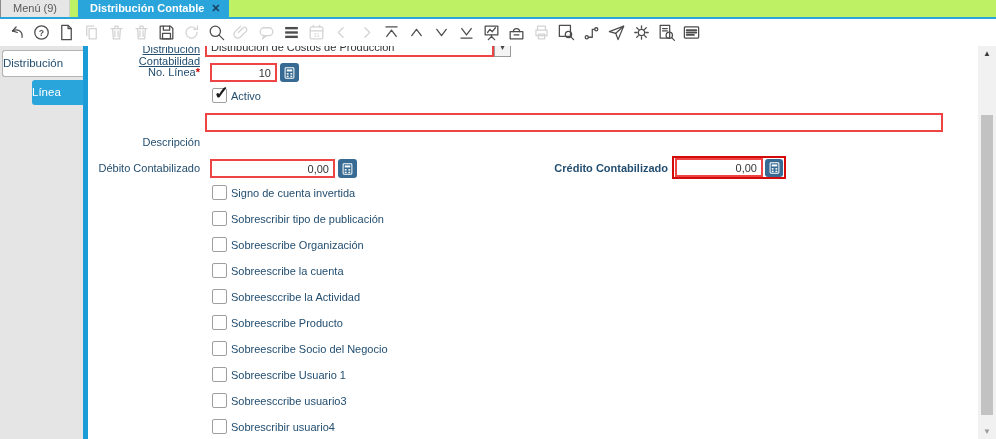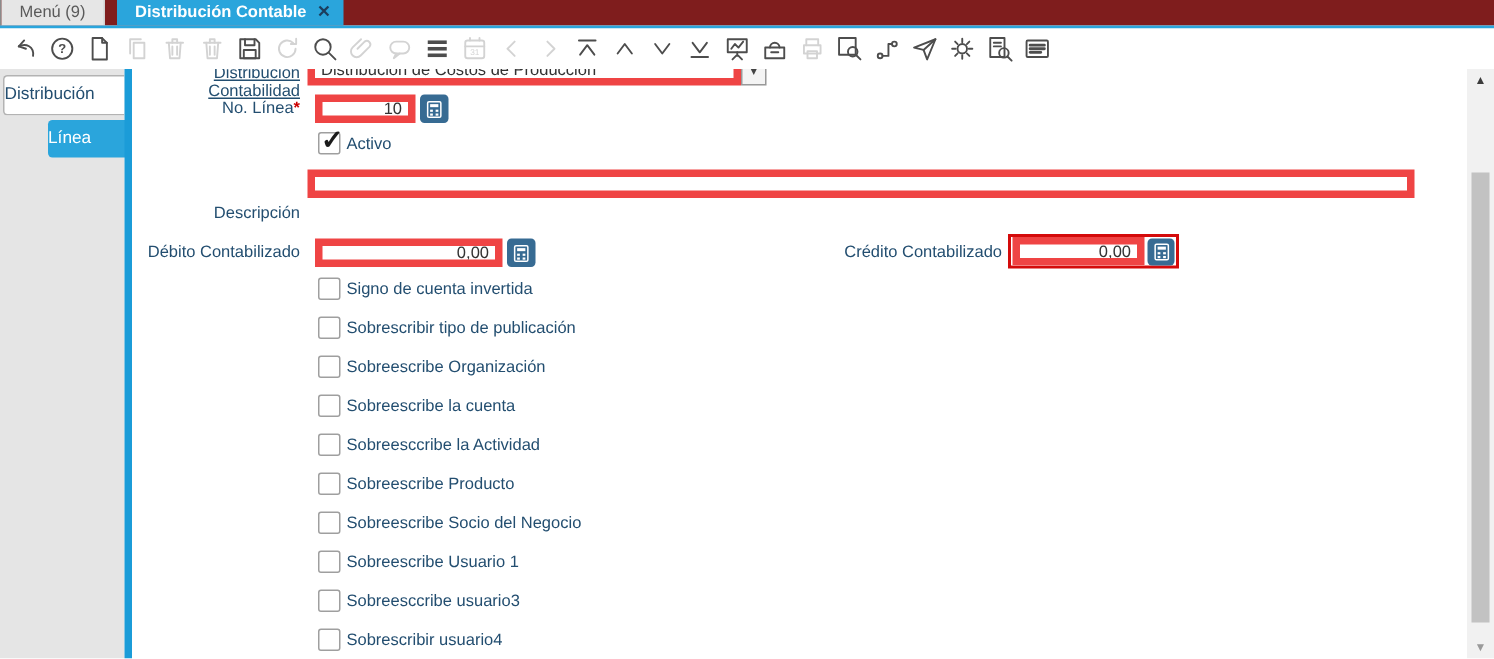--- a/index.html
+++ b/index.html
@@ -1,21 +1,21 @@
 <!DOCTYPE html>
 <html><head>
 <meta charset="utf-8">
 <style>
   * { margin:0; padding:0; box-sizing:border-box; }
   html,body { width:996px; height:439px; overflow:hidden; background:#fff;
     font-family:"Liberation Sans", sans-serif; font-size:11px; }
   #app { position:relative; width:996px; height:439px; }
 
   
-  #tabbar { position:absolute; left:0; top:0; right:0; height:17px; background:#7f1d1d;
+  #tabbar { position:absolute; left:0; top:0; right:0; height:17px; background:#bef264;
     border-left:1px solid #8a8a8a; display:flex; align-items:stretch; }
   .tab-menu { padding:0 12px; line-height:17px; color:#5a5a5a; background:#e6e6e6;
     border-right:1px solid #d2d2d2; }
   .tab-active { padding:0 8px 0 12px; line-height:17px; color:#fff; font-weight:bold;
     display:flex; align-items:center; gap:7px; margin-left:8px; }
   .tab-close { color:#1c3d5c; font-weight:bold; font-size:11px; cursor:pointer; }
   #tab-underline { position:absolute; left:0; top:17px; right:0; height:2px; }
 
   
   #toolbar { position:absolute; left:0; top:19px; right:0; height:27px; background:#fff;
@@ -34,21 +34,21 @@
     background:#fff; border:1px solid #b3b3b3; border-right:none; font-size:11.5px; }
   .side-tab.active { margin:3px 0 0 12px; width:71px; height:25px; line-height:25px;
     color:#fff; font-size:11.5px; box-shadow:inset -3px 0 0 rgba(0,0,0,0.12); }
 
   
   #content { position:absolute; left:88px; top:46px; right:18px; bottom:0; background:#fff;
     overflow:hidden; }
   .frow { position:absolute; left:0; right:0; height:22px; }
   .flabel { position:absolute; left:0; width:112px; text-align:right; top:4px; }
   .req { color:#cc0000; font-weight:bold; }
-  .tinput { position:absolute; height:19px; border:5px solid #ef4444; background:#fff;
+  .tinput { position:absolute; height:19px; border:2px solid #ef4444; background:#fff;
     font-family:"Liberation Sans", sans-serif; font-size:11px; color:#333; padding:0 4px; }
   .num { text-align:right;padding-left:32px; }
   .calc-btn { position:absolute; width:19px; height:19px; border:none; border-radius:3px;
     display:inline-flex; align-items:center; justify-content:center; cursor:pointer; }
   .combo-btn { position:absolute; width:17px; height:20px; background:#f4f4f4;
     border:1px solid #999; font-size:8px; color:#444; display:flex; align-items:center;
     justify-content:center; cursor:pointer; }
   .link-label { text-decoration:underline; }
   .cb { position:absolute; width:15px; height:15px; background:#fff;
     border:1px solid #9f9f9f; border-radius:2px; cursor:pointer; }
@@ -310,21 +310,21 @@
         <svg viewBox="0 0 12 13" width="11" height="12">
           <rect x="1.2" y="0.8" width="9.6" height="11.4" rx="1" stroke="#fff" fill="none" stroke-width="1.1"></rect>
           <rect x="3" y="2.6" width="6" height="2.2" fill="#fff"></rect>
           <rect x="3" y="6.6" width="2" height="1.6" fill="#fff"></rect>
           <rect x="7" y="6.6" width="2" height="1.6" fill="#fff"></rect>
           <rect x="3" y="9.4" width="2" height="1.6" fill="#fff"></rect>
           <rect x="7" y="9.4" width="2" height="1.6" fill="#fff"></rect>
         </svg>
       </button>
 
-      <span class="flabel" style="left: 459px; width: 121px; color: rgb(35, 78, 112);">Crédito Contabilizado</span>
+      <span class="flabel" style="left: 459px; width: 121px; color: rgb(35, 78, 112); font-weight: bold;">Crédito Contabilizado</span>
       <div class="focus-ring" style="left:584px;top:-2px;">
         <input class="tinput num" style="width: 88px;" value="0,00">
         <button class="calc-btn" style="width: 18px; height: 18px; background: rgb(55, 107, 147);">
           <svg viewBox="0 0 12 13" width="11" height="12">
             <rect x="1.2" y="0.8" width="9.6" height="11.4" rx="1" stroke="#fff" fill="none" stroke-width="1.1"></rect>
             <rect x="3" y="2.6" width="6" height="2.2" fill="#fff"></rect>
             <rect x="3" y="6.6" width="2" height="1.6" fill="#fff"></rect>
             <rect x="7" y="6.6" width="2" height="1.6" fill="#fff"></rect>
             <rect x="3" y="9.4" width="2" height="1.6" fill="#fff"></rect>
             <rect x="7" y="9.4" width="2" height="1.6" fill="#fff"></rect>

